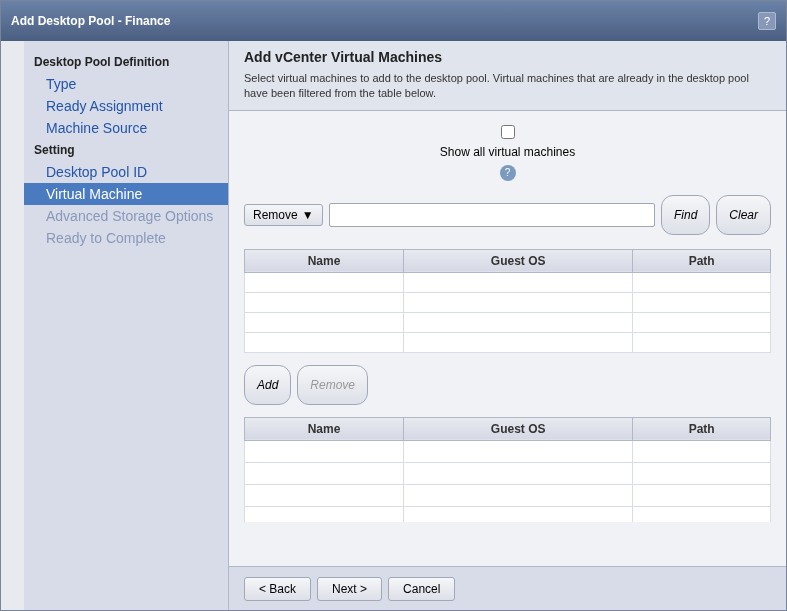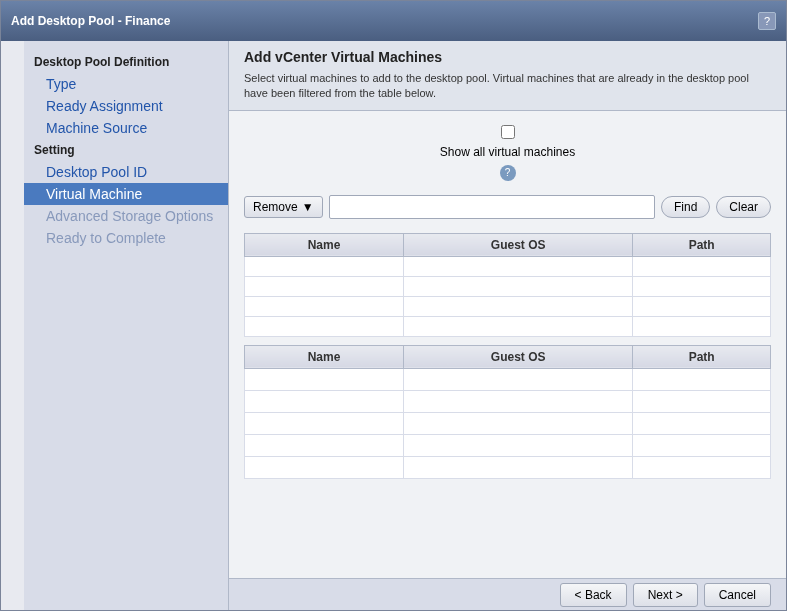--- a/index.html
+++ b/index.html
@@ -159,21 +159,22 @@
       font-size: 12px;
       background: white;
     }
     .action-btn {
       background: linear-gradient(to bottom, #f5f6f8, #dde0e8);
       border: 1px solid #a0a8b8;
       border-radius: 12px;
       padding: 3px 12px;
       font-size: 12px;
       cursor: pointer;
-      height: 22px;
+      height: 40px;
+      font-style: italic;
     }
     .data-table {
       width: 100%;
       border-collapse: collapse;
       border: 1px solid #b0b8c8;
       background: #be185d;
     }
     .data-table th {
       background: linear-gradient(to bottom, #e8eaf0, #d5d8e4);
       border: 1px solid #b0b8c8;
@@ -211,23 +212,23 @@
     .add-remove-row {
       display: flex;
       gap: 6px;
       margin: 4px 0;
     }
     .footer {
       background: #d8dce8;
       border-top: 1px solid #b0b8c8;
       padding: 8px 15px;
       display: flex;
-      justify-content: flex-end;
+      justify-content: flex-start;
       gap: 6px;
-      height: 32px;
+      height: 44px;
       align-items: center;
       flex-shrink: 0;
       margin-top: 44px;
     }
     .footer-btn {
       background: linear-gradient(to bottom, #f5f6f8, #dde0e8);
       border: 1px solid #a0a8b8;
       border-radius: 3px;
       padding: 4px 14px;
       font-size: 12px;
@@ -308,20 +309,24 @@
                 <td></td>
               </tr>
             <tr class="empty">
                 <td></td>
                 <td></td>
                 <td></td>
               </tr>
           </tbody>
         </table>
 
+        <div class="add-remove-row">
+          <button class="action-btn">Add</button>
+          <button class="action-btn disabled" style="color:#999;">Remove</button>
+        </div>
 
         <table class="data-table">
           <thead>
             <tr>
               <th>Name</th>
               <th>Guest OS</th>
               <th>Path</th>
             </tr>
           </thead>
           <tbody>

